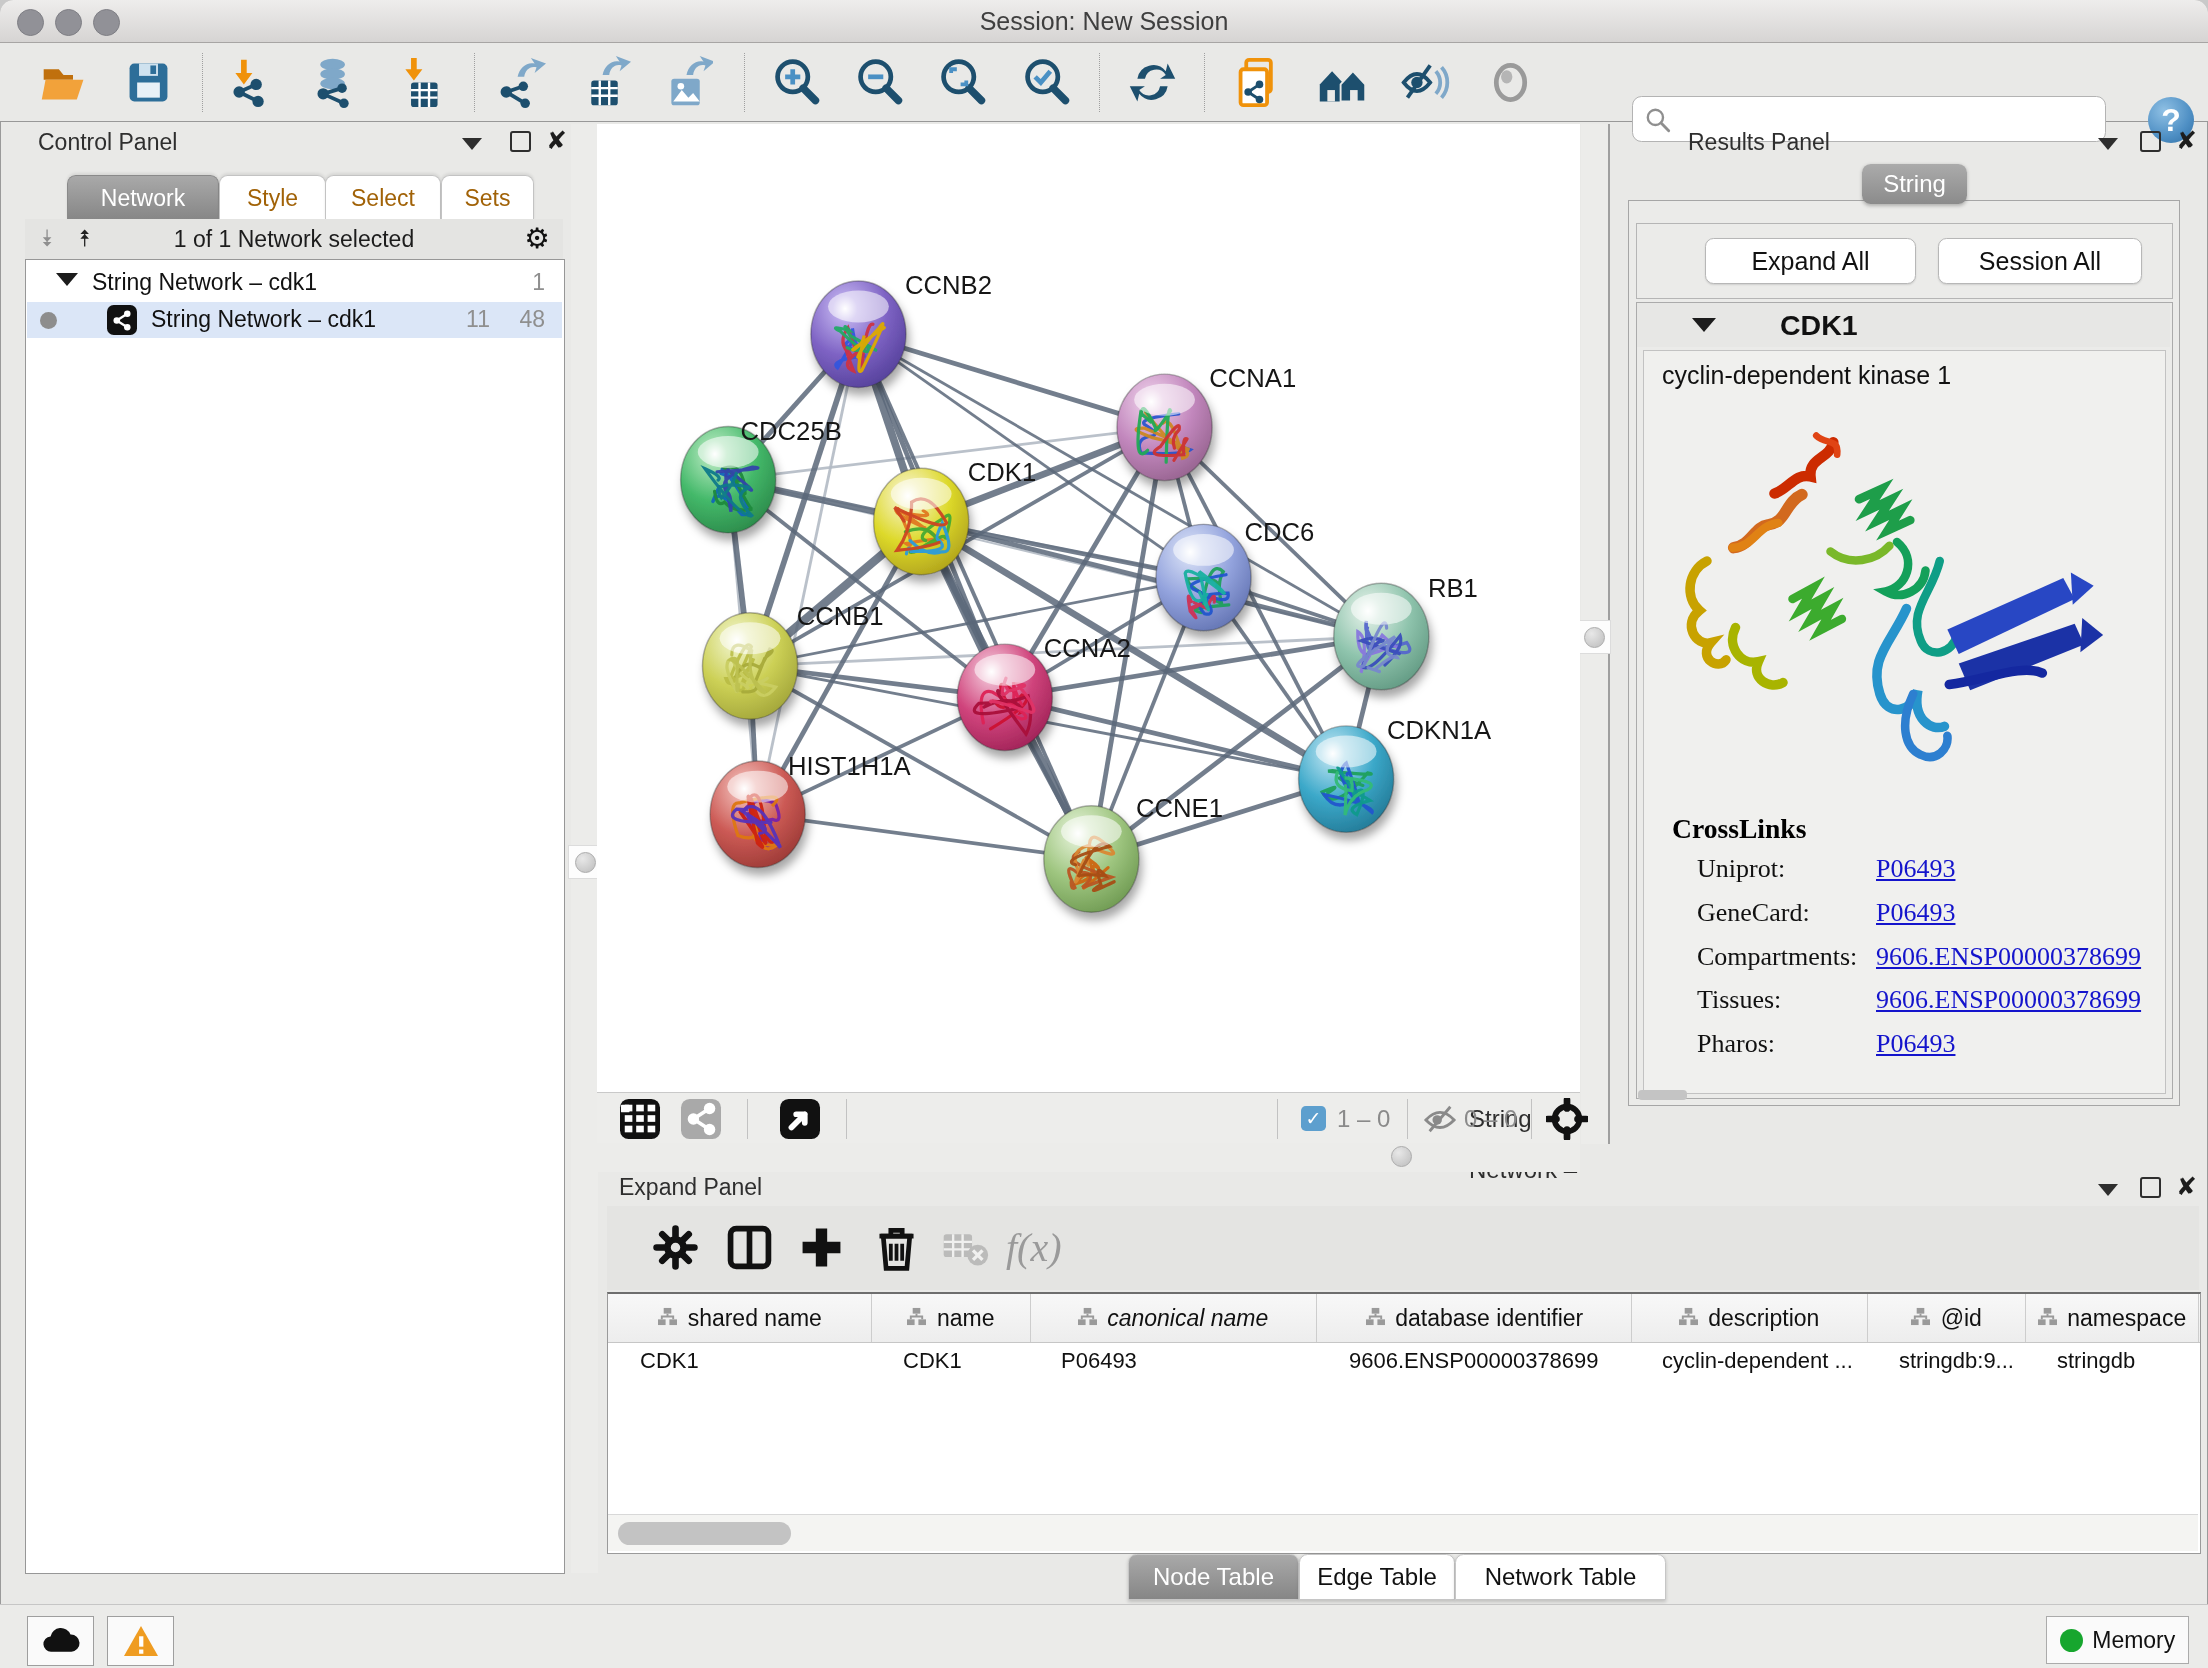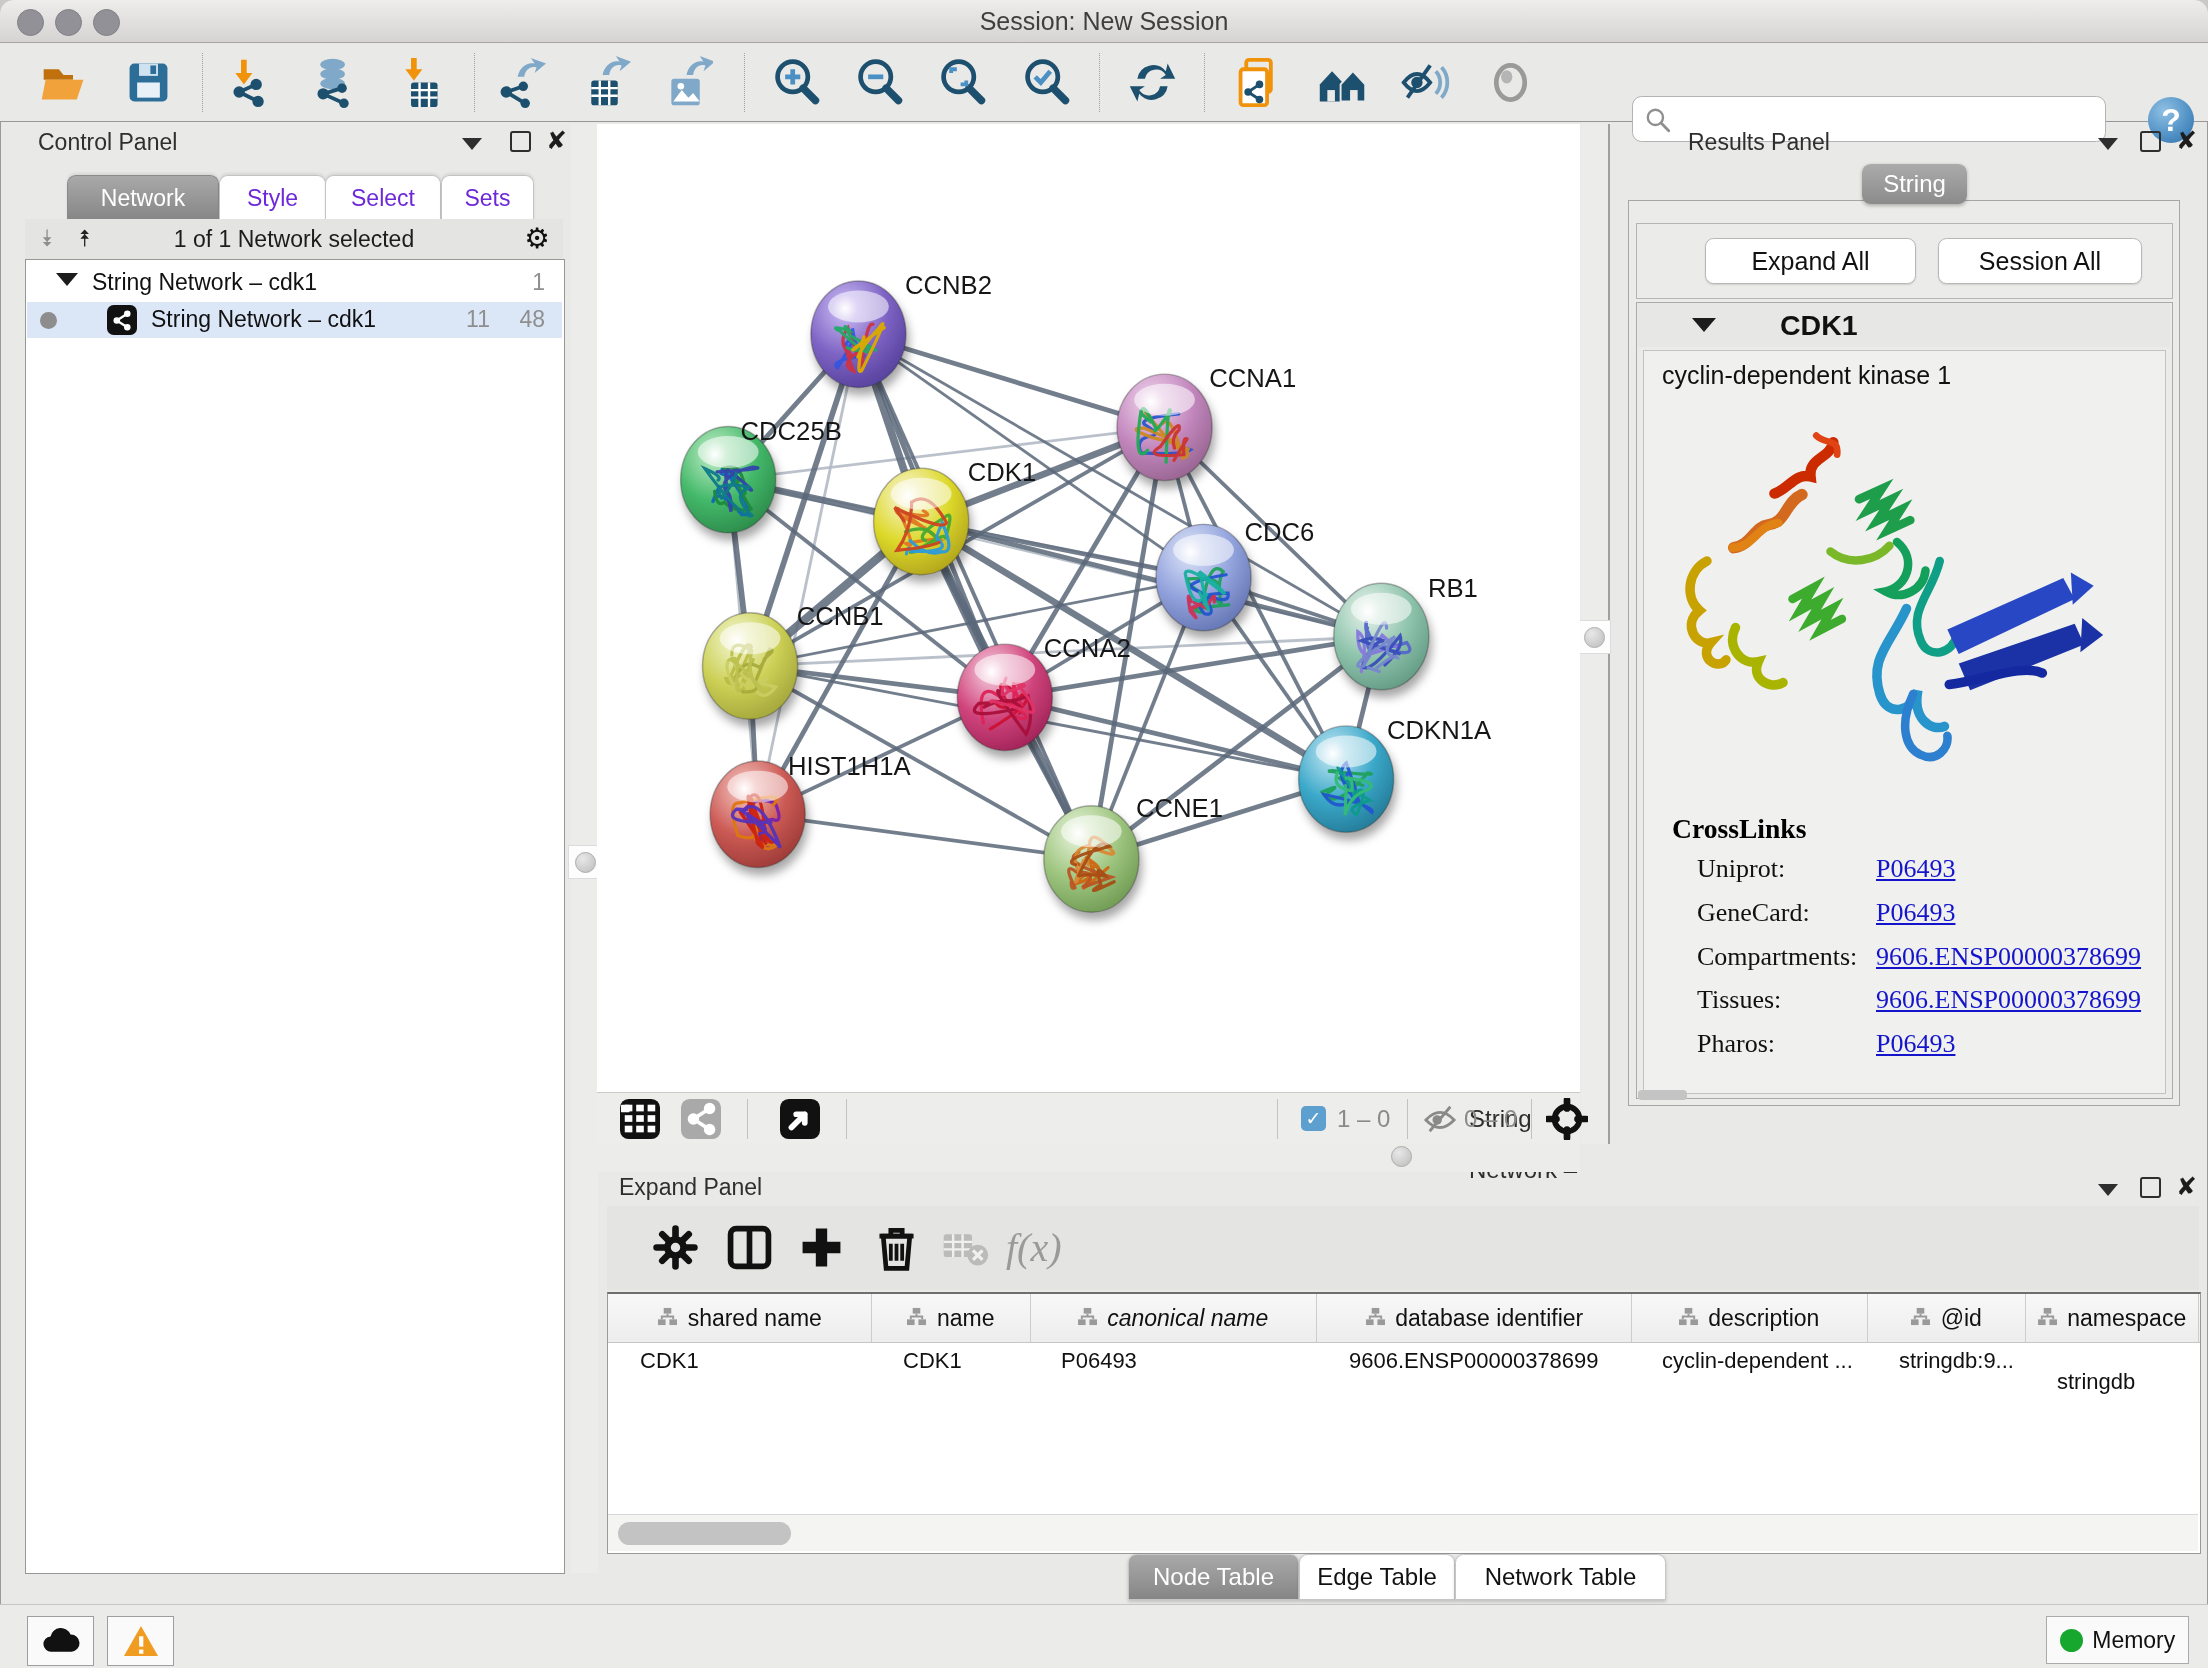--- a/index.html
+++ b/index.html
@@ -30,21 +30,21 @@
            color:#fff;font-size:32px;font-weight:bold;text-align:center;line-height:46px;cursor:pointer;}
   
   .panel-head{position:absolute;font-size:23px;color:#2e2e2e;}
   .ph-ctrl{position:absolute;top:0;font-size:19px;color:#222;}
   .ph-tri{width:0;height:0;border-left:10.5px solid transparent;border-right:10.5px solid transparent;
           border-top:12.4px solid #2e2e2e;display:inline-block;}
   .ph-box{display:inline-block;width:17px;height:17px;border:2.9px solid #2e2e2e;border-radius:2.9px;}
   .ph-x{font-size:25px;font-weight:bold;color:#1d1d1d;}
   
   .tabbtn{position:absolute;height:44px;background:#fff;border:1px solid #c3c3c3;border-bottom:none;
-          border-radius:8.6px 8.6px 0 0;font-size:23px;color:#6d28d9;text-align:center;line-height:44px;
+          border-radius:8.6px 8.6px 0 0;font-size:23px;color:#a16207;text-align:center;line-height:44px;
           box-shadow:0 -1.9px 2.9px rgba(0,0,0,.08);cursor:pointer;}
   .tabbtn.sel{background:linear-gradient(#a9a9a9,#868686);color:#fff;border-color:#8a8a8a;}
   .ctrl-list{position:absolute;left:25px;top:259px;width:538px;height:1313px;background:#fff;
              border:1px solid #979797;}
   .sel-status{position:absolute;left:25px;top:219px;width:538px;height:40px;background:#e4e4e2;
               font-size:23px;color:#1c1c1c;}
   .chev{color:#8f8f8f;font-size:23px;letter-spacing:-2.9px;}
   .gear-black{font-size:28.5px;color:#111;}
   .tree-row{position:absolute;left:1px;width:535px;height:36px;font-size:23px;color:#111;}
   .tree-row .cnt{position:absolute;color:#8f8f8f;}
@@ -841,21 +841,21 @@
           <span>namespace</span>
         </div>
       </div>
     <div id="tbl-body">
         <div class="td" style="left: 0px; width: 230px;">CDK1</div>
         <div class="td" style="left: 263px; width: 126px;">CDK1</div>
         <div class="td" style="left: 421px; width: 255px;">P06493</div>
         <div class="td" style="left: 709px; width: 282px;">9606.ENSP00000378699</div>
         <div class="td" style="left: 1022px; width: 204px;">cyclin-dependent ...</div>
         <div class="td" style="left: 1259px; width: 126px;">stringdb:9...</div>
-        <div class="td" style="left: 1417px; width: 141px; margin-top: 21px;">stringdb</div>
+        <div class="td" style="left: 1417px; width: 141px;">stringdb</div>
       </div>
     <div class="hscroll">
         <div class="hthumb"></div>
       </div>
   </div>
 
   <div class="bot-tab sel" style="left:1128px;width:169px">Node Table</div>
   <div class="bot-tab" style="left:1299px;width:154px">Edge Table</div>
   <div class="bot-tab" style="left:1455px;width:209px">Network Table</div>
 

